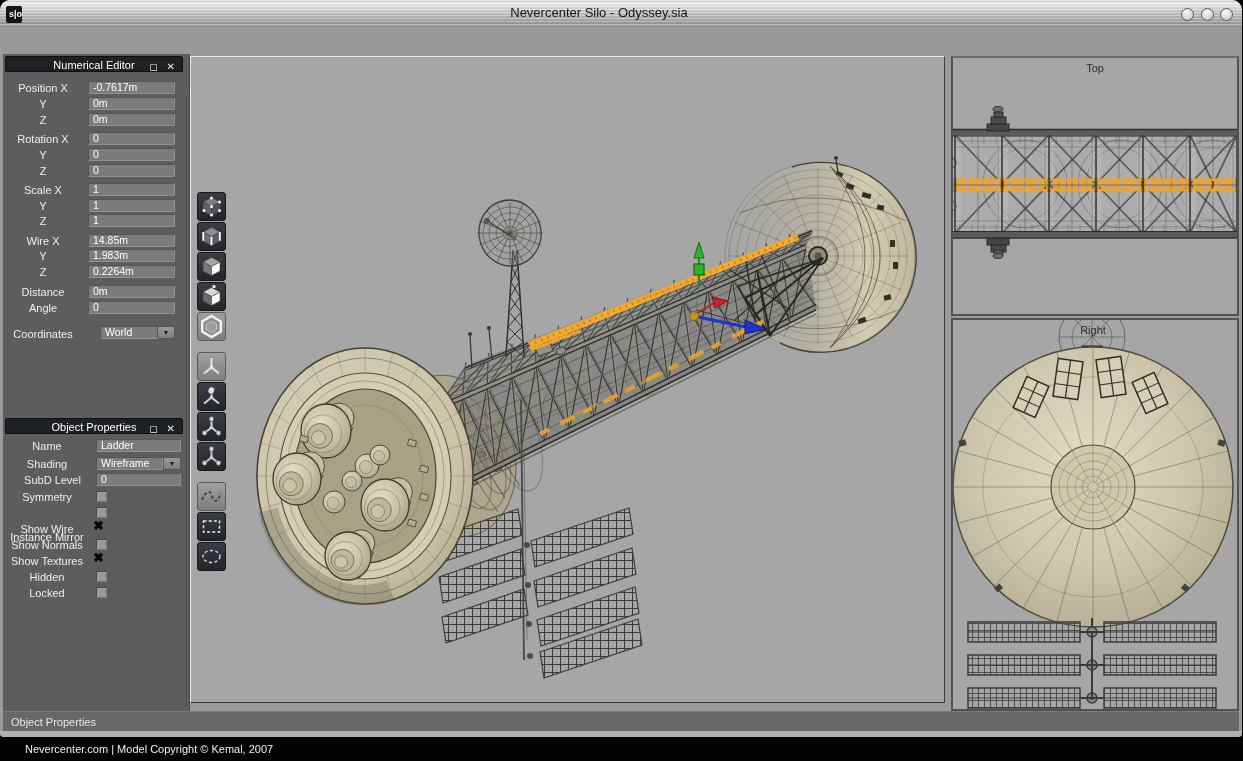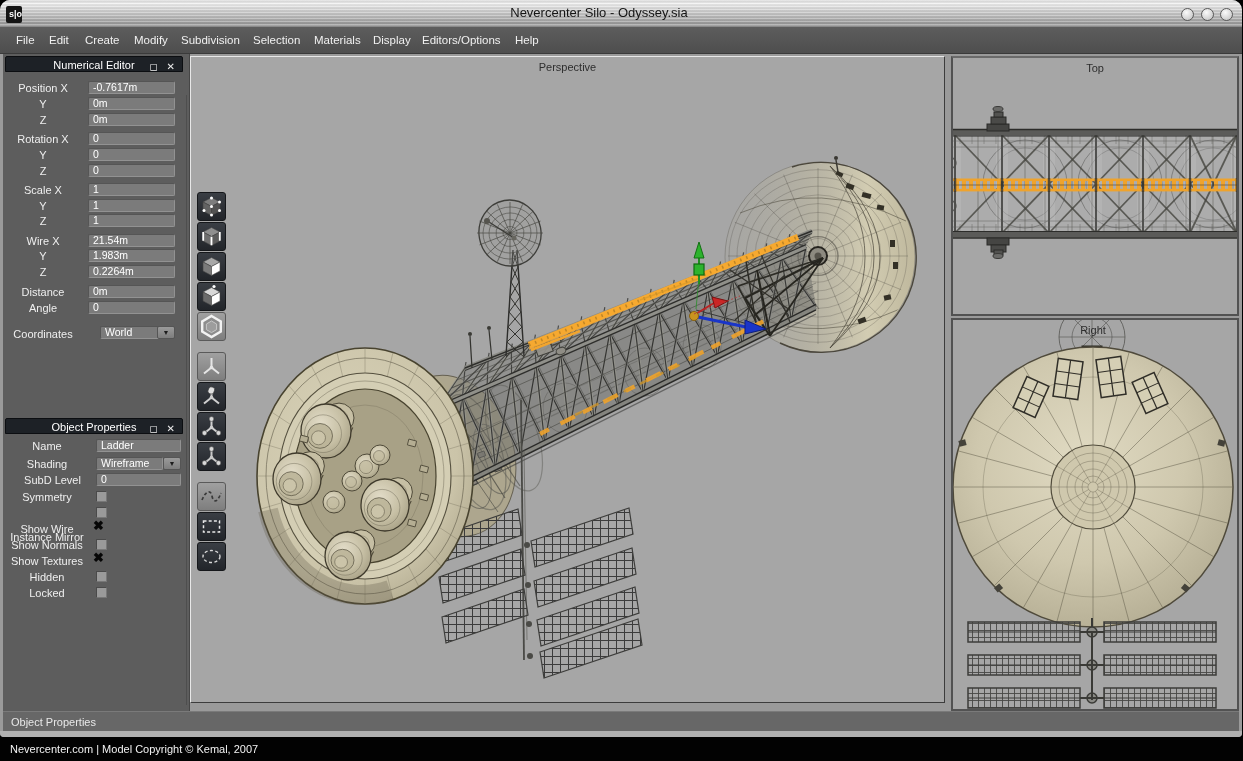--- a/index.html
+++ b/index.html
@@ -25,42 +25,30 @@
 .xmark{position:absolute;font-size:13px;font-weight:bold;color:#060606;line-height:14px}
 .vp{position:absolute;background:#a6a6a6}
 .vpmain{left:190px;top:56px;width:755px;height:647px;border:1px solid #3c3c3c;border-top-color:#e8e8e8;border-left-color:#e8e8e8}
 .vptop{left:951px;top:56px;width:288px;height:260px;border:2px solid #525252;border-top-color:#6a6a6a}
 .vpbot{left:951px;top:318px;width:288px;height:393px;border:2px solid #525252}
 .vplabel{position:absolute;width:100%;text-align:center;top:4px;font-size:11px;color:#2e2e2e}
 .tbtn{position:absolute;left:197px;width:29px;height:29px;background:linear-gradient(#3a3e44,#22252a);border:1px solid #15171a;border-radius:3px}
 .tbtn.light{background:linear-gradient(#a0a0a0,#7e7e7e);border:1px solid #5a5a5a}
 .statusbar{position:absolute;left:3px;top:711px;width:1236px;height:20px;background:#676767;border-top:1px solid #7a7a7a;font-size:11px;color:#e8e8e8;line-height:20px;padding-left:8px}
 .bframe{position:absolute;left:0;top:731px;width:1242px;height:6px;background:#b0b0b0;border-radius:0 0 4px 4px}
-.blackbar{position:absolute;left:0;top:737px;width:1243px;height:24px;background:#020202;color:#f2f2f2;font-size:11px;line-height:24px;padding-left:10px}
+.blackbar{position:absolute;left:0;top:737px;width:1243px;height:24px;background:#020202;color:#f2f2f2;font-size:11px;line-height:24px;padding-left:25px}
 </style></head><body>
 <div class="win">
  <div class="titlebar">
   <div class="logo">s|o</div>
   <div class="ttext">Nevercenter Silo - Odyssey.sia</div>
   <div class="circ" style="left:1181px"></div>
       <div class="circ" style="left:1201px"></div>
       <div class="circ" style="left:1220px"></div>
  </div>
- <div class="menubar">
-      <span style="left:16px">File</span>
-      <span style="left:49px">Edit</span>
-      <span style="left:85px">Create</span>
-      <span style="left:134px">Modify</span>
-      <span style="left:181px">Subdivision</span>
-      <span style="left:253px">Selection</span>
-      <span style="left:314px">Materials</span>
-      <span style="left:373px">Display</span>
-      <span style="left:422px">Editors/Options</span>
-      <span style="left:515px">Help</span>
-    </div>
  <div class="leftcol">
    <div style="position:absolute;left:183px;top:41px;width:1px;height:610px;background:#4e4e4e"></div>
    <div class="phead" style="top:2px">Numerical Editor<span class="wbtns">◻&nbsp;✕</span></div>
    <div class="lbl" style="top:27px;width:80px">Position X</div>
       <div class="fld" style="top:27px;left:85px;width:87px">-0.7617m</div>
       <div class="lbl" style="top:43px;width:80px">Y</div>
       <div class="fld" style="top:43px;left:85px;width:87px">0m</div>
       <div class="lbl" style="top:59px;width:80px">Z</div>
       <div class="fld" style="top:59px;left:85px;width:87px">0m</div>
       <div class="lbl" style="top:78px;width:80px">Rotation X</div>
@@ -69,21 +57,21 @@
       <div class="fld" style="top:94px;left:85px;width:87px">0</div>
       <div class="lbl" style="top:110px;width:80px">Z</div>
       <div class="fld" style="top:110px;left:85px;width:87px">0</div>
       <div class="lbl" style="top:129px;width:80px">Scale X</div>
       <div class="fld" style="top:129px;left:85px;width:87px">1</div>
       <div class="lbl" style="top:145px;width:80px">Y</div>
       <div class="fld" style="top:145px;left:85px;width:87px">1</div>
       <div class="lbl" style="top:160px;width:80px">Z</div>
       <div class="fld" style="top:160px;left:85px;width:87px">1</div>
       <div class="lbl" style="top:180px;width:80px">Wire X</div>
-      <div class="fld" style="top:180px;left:85px;width:87px">21.54m</div>
+      <div class="fld" style="top:180px;left:85px;width:87px">14.85m</div>
       <div class="lbl" style="top:195px;width:80px">Y</div>
       <div class="fld" style="top:195px;left:85px;width:87px">1.983m</div>
       <div class="lbl" style="top:211px;width:80px">Z</div>
       <div class="fld" style="top:211px;left:85px;width:87px">0.2264m</div>
       <div class="lbl" style="top:231px;width:80px">Distance</div>
       <div class="fld" style="top:231px;left:85px;width:87px">0m</div>
       <div class="lbl" style="top:247px;width:80px">Angle</div>
       <div class="fld" style="top:247px;left:85px;width:87px">0</div>
       <div class="lbl" style="top:273px;width:80px">Coordinates</div>
       <div class="fld" style="top:272px;left:97px;width:69px">World</div>
@@ -108,21 +96,21 @@
       <div class="xmark" style="top:465px;left:90px">✖</div>
       <div class="lbl" style="top:484px;width:88px">Show Normals</div>
       <div class="chk" style="top:485px;left:93px"></div>
       <div class="lbl" style="top:500px;width:88px">Show Textures</div>
       <div class="xmark" style="top:497px;left:90px">✖</div>
       <div class="lbl" style="top:516px;width:88px">Hidden</div>
       <div class="chk" style="top:517px;left:93px"></div>
       <div class="lbl" style="top:532px;width:88px">Locked</div>
       <div class="chk" style="top:533px;left:93px"></div>
  </div>
- <div class="vp vpmain"><div class="vplabel">Perspective</div><svg width="753" height="646" viewBox="191 57 753 646">
+ <div class="vp vpmain"><svg width="753" height="646" viewBox="191 57 753 646">
         <defs>
           <pattern id="pg" width="8" height="8" patternUnits="userSpaceOnUse">
             <path d="M0 0.5 H8 M0.5 0 V8" stroke="#3b3b3b" stroke-width="1" fill="none"></path>
           </pattern>
           <linearGradient id="sphg" x1="0" y1="0" x2="1" y2="0">
             <stop offset="0" stop-color="#a8a69d" stop-opacity="0.3"></stop>
             <stop offset="0.45" stop-color="#bcb7a2" stop-opacity="0.7"></stop>
             <stop offset="0.75" stop-color="#d2ccb2"></stop>
             <stop offset="1" stop-color="#bfb89d"></stop>
           </linearGradient>

